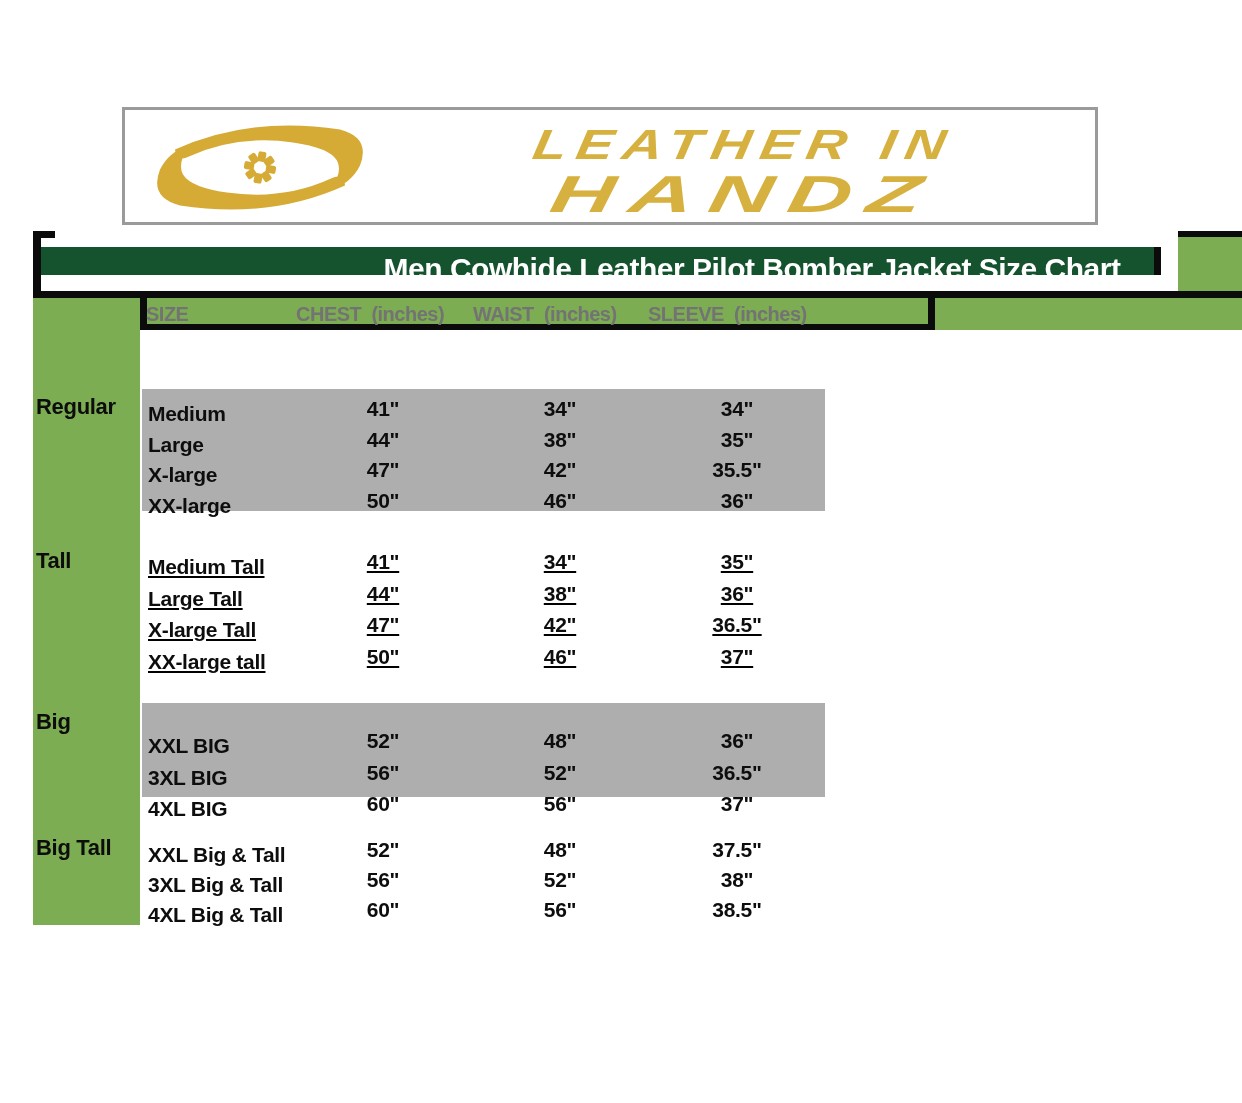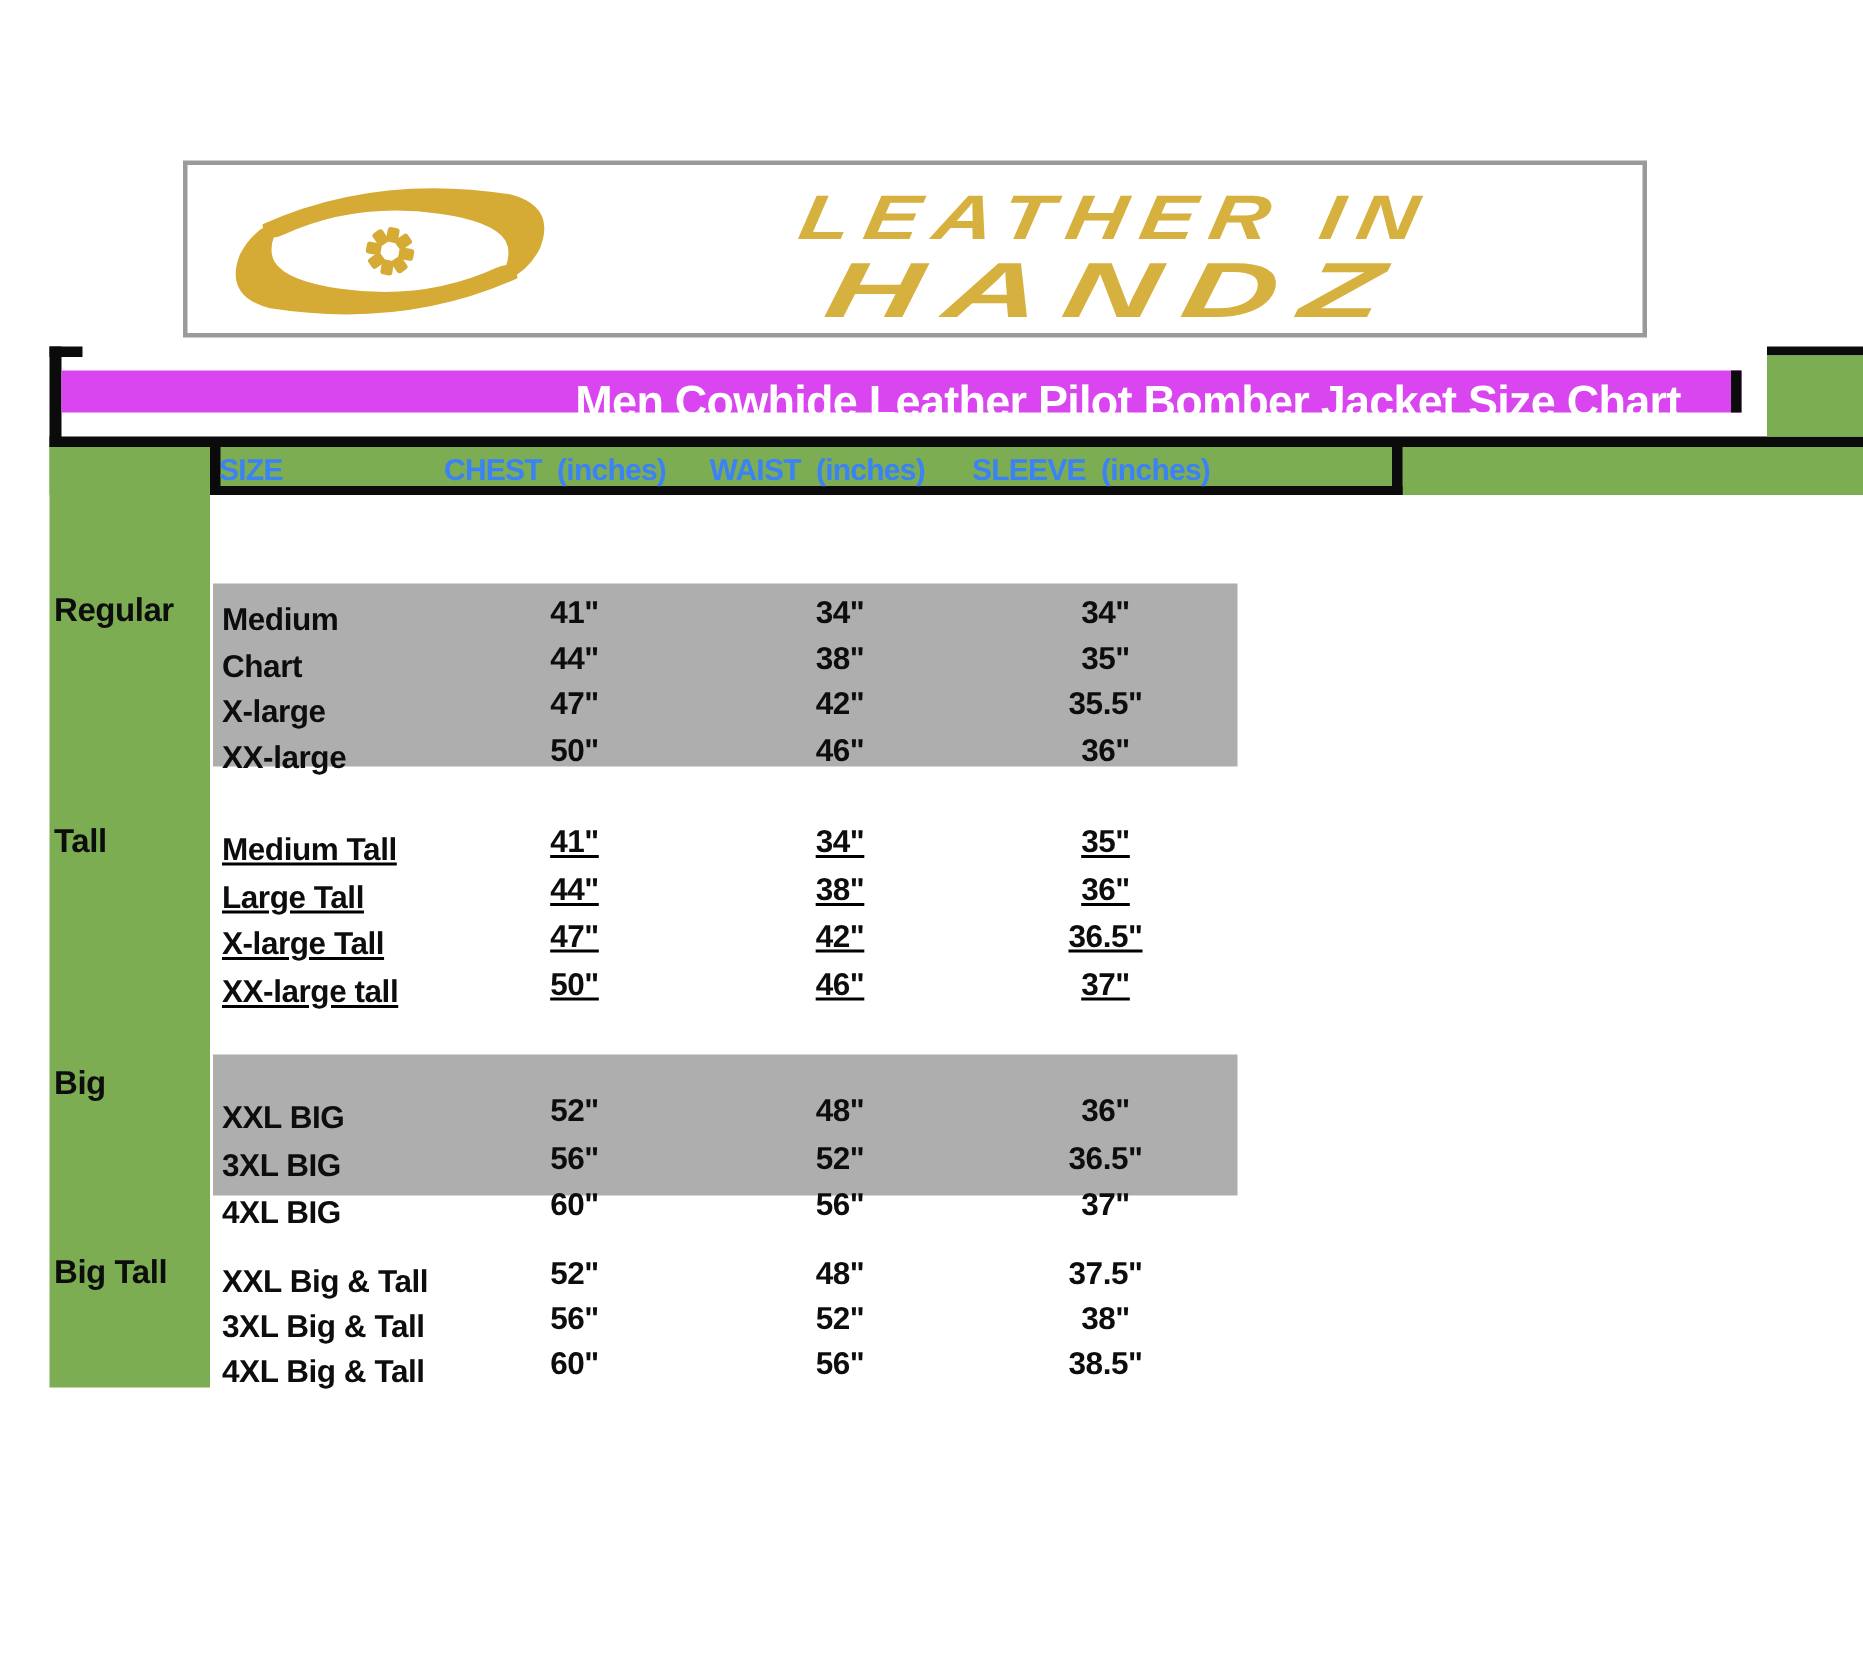--- a/index.html
+++ b/index.html
@@ -26,38 +26,38 @@
     font-size:52px; letter-spacing:9px; white-space:pre;
     transform:skewX(-10deg) scaleX(1.7); transform-origin:50% 50%;
     margin-top:2px;
   }
   
   .blk { position:absolute; background:#0b0b0b; }
   .tick-h { left:33px; top:231px; width:22px; height:7px; }
   .tick-v { left:33px; top:231px; width:8px;  height:67px; }
   .tbar-green {
     position:absolute; left:41px; top:247px; width:1113px; height:28px;
-    background:#d946ef; border-right:7px solid #0b0b0b;
+    background:#14532d; border-right:7px solid #0b0b0b;
   }
   .tbar-title {
     display:block; line-height:44px; padding-left:309px; text-align:center;
     color:#ffffff; font-weight:bold; font-size:30px; letter-spacing:-0.5px;
     white-space:nowrap;
   }
   .tbar-bottom    { left:33px;   top:291px; width:1209px; height:7px; }
   .tbar-right-top { left:1178px; top:231px; width:64px;   height:6px; }
   .tbar-right-green { position:absolute; left:1178px; top:237px; width:64px; height:54px; background:#7dad52; }
   
   .hdr-band { position:absolute; left:33px; top:298px; width:1209px; height:32px; background:#7dad52; }
   .hdr-sep-left  { left:140px; top:298px; width:7px; height:32px; }
   .hdr-sep-right { left:928px; top:298px; width:7px; height:32px; }
   .hdr-underline { left:140px; top:324px; width:795px; height:6px; }
   .hdr {
     position:absolute; top:301px; height:26px; line-height:26px;
-    color:#3b82f6; font-weight:bold; font-size:20px; letter-spacing:-0.5px;
+    color:#737373; font-weight:bold; font-size:20px; letter-spacing:-0.5px;
     white-space:pre;
   }
   .hdr-size   { left:146px; }
   .hdr-chest  { left:296px; }
   .hdr-waist  { left:473px; }
   .hdr-sleeve { left:648px; }
   
   .left-col { position:absolute; left:33px; top:298px; width:107px; height:627px; background:#7dad52; }
   .cat {
     position:absolute; left:36px; width:102px; line-height:30px;
@@ -150,21 +150,21 @@
   <div class="gray gray-big"></div>
 
   <div class="sec sec-0">
     <div class="row">
       <span class="cell cell-size">Medium</span>
       <span class="cell cell-chest">41"</span>
       <span class="cell cell-waist">34"</span>
       <span class="cell cell-sleeve">34"</span>
     </div>
     <div class="row">
-      <span class="cell cell-size">Chart</span>
+      <span class="cell cell-size">Large</span>
       <span class="cell cell-chest">44"</span>
       <span class="cell cell-waist">38"</span>
       <span class="cell cell-sleeve">35"</span>
     </div>
     <div class="row">
       <span class="cell cell-size">X-large</span>
       <span class="cell cell-chest">47"</span>
       <span class="cell cell-waist">42"</span>
       <span class="cell cell-sleeve">35.5"</span>
     </div>

